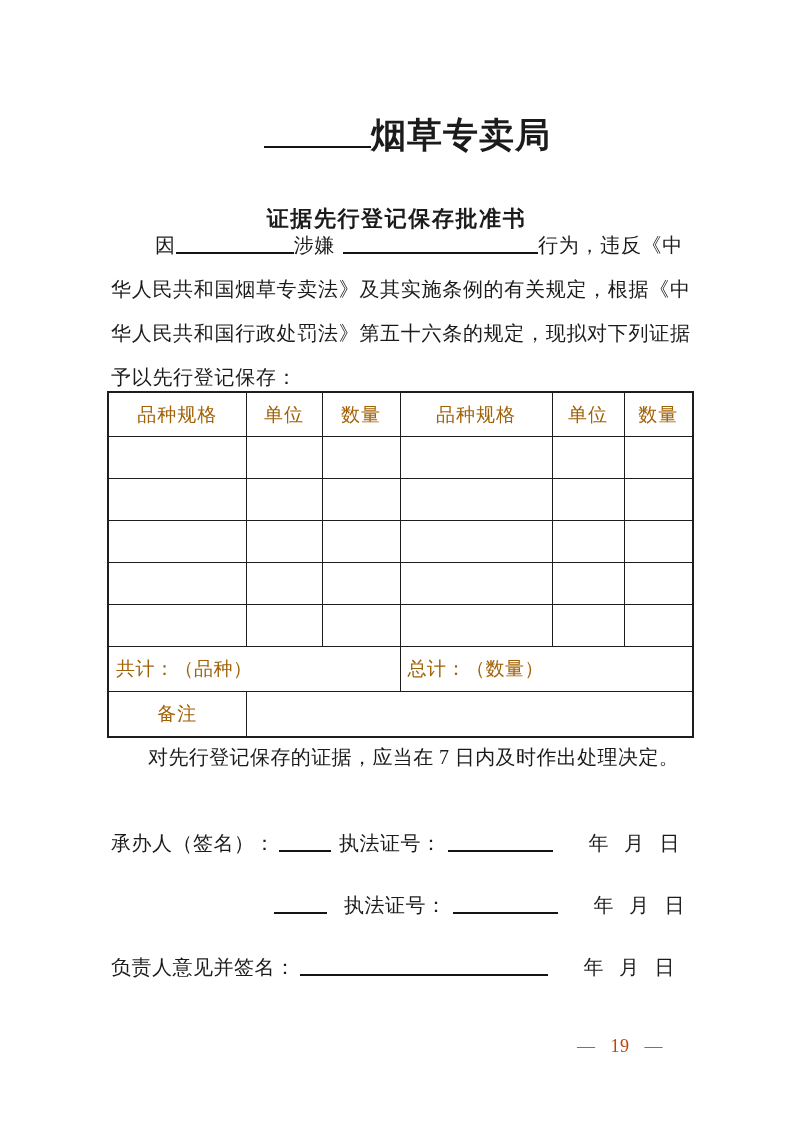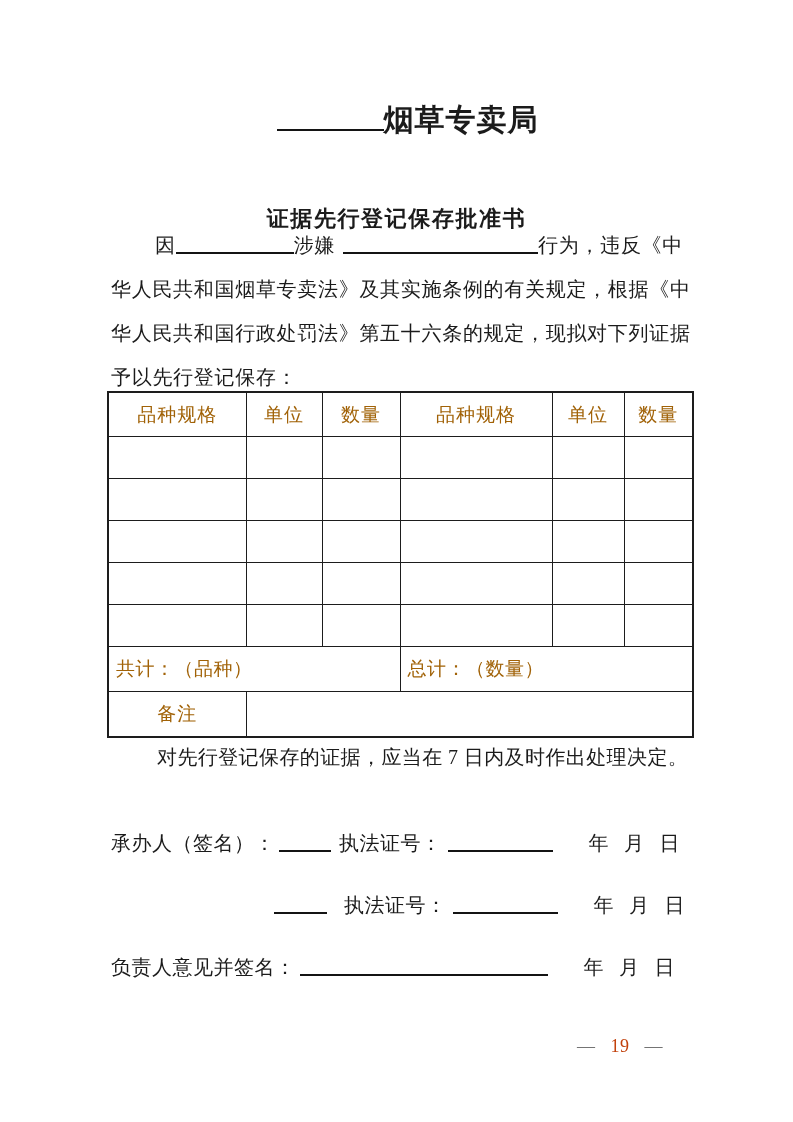--- a/index.html
+++ b/index.html
@@ -9,26 +9,26 @@
     height: 1122px;
     background: #ffffff;
     overflow: hidden;
     font-family: "Liberation Serif", "DejaVu Serif", serif;
     color: #1b1b1b;
   }
 
   
   .title-line {
     position: absolute;
-    top: 100px; left: 0;
+    top: 112px; left: 0;
     width: 100%;
     padding-left: 22px;
     box-sizing: border-box;
     text-align: center;
-    font-size: 30px;
+    font-size: 35px;
     font-weight: bold;
     letter-spacing: 1px;
     white-space: nowrap;
   }
   .title-blank {
     display: inline-block;
     width: 107px;
     height: 3px;
     border-bottom: 2.5px solid #141414;
     position: relative; top: 1px;
@@ -92,21 +92,21 @@
     text-align: left;
     padding-left: 7px;
     letter-spacing: 0.5px;
   }
   .form-table .remark-row td { height: 44px; }
   .form-table .remark-label { text-align: center; letter-spacing: 1px; }
 
   
   .note {
     position: absolute;
-    top: 740px; left: 111px;
+    top: 740px; left: 102px;
     width: 586px;
     font-size: 20px;
     letter-spacing: 0.4px;
     line-height: 34px;
     text-indent: 46px;
     white-space: nowrap;
   }
 
   
   .signatures {

